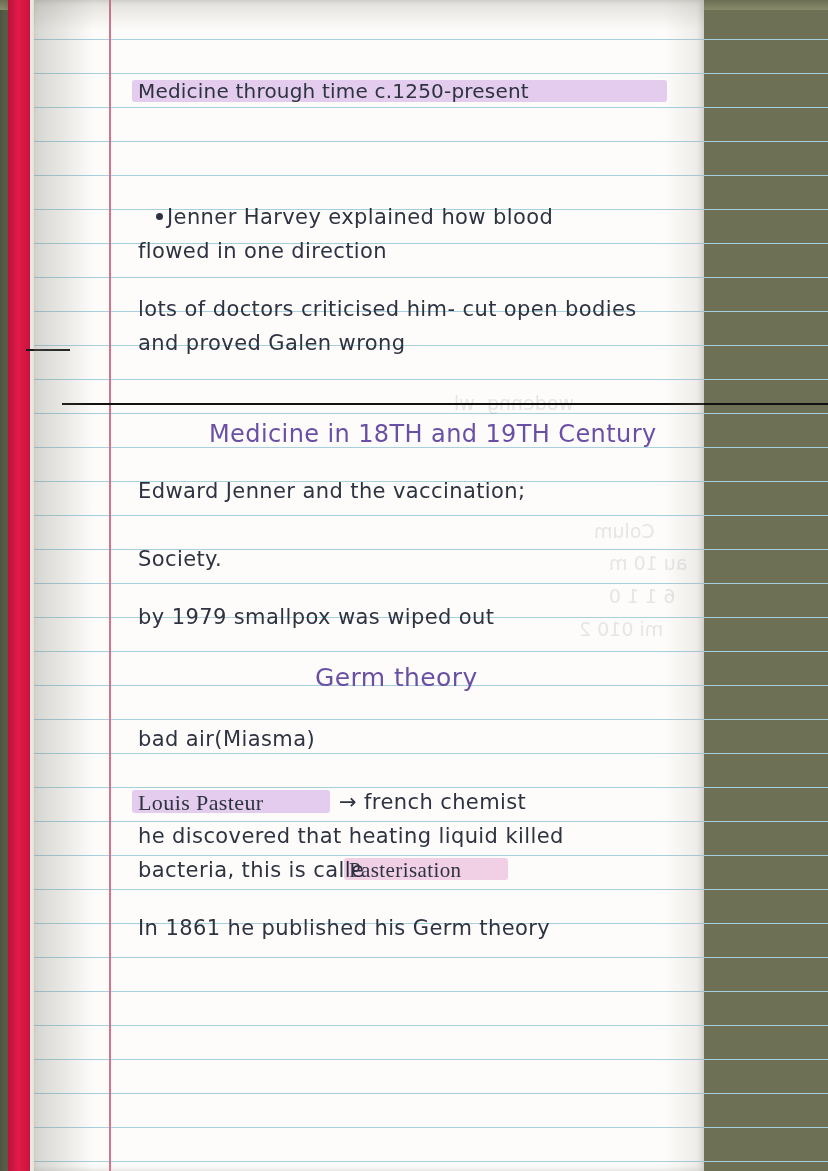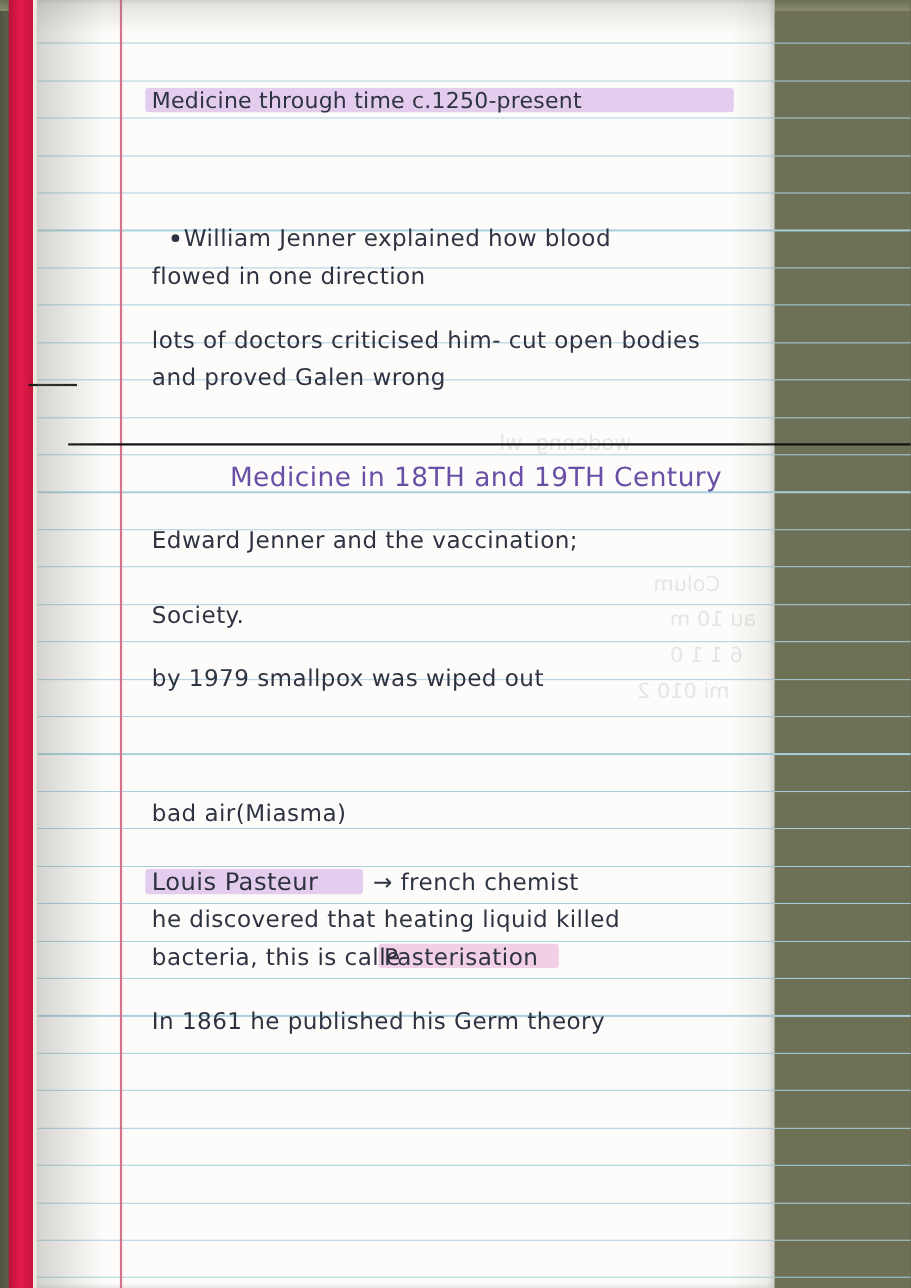--- a/index.html
+++ b/index.html
@@ -125,21 +125,21 @@
 
   
   .hw {
     position: absolute;
     font-family: "DejaVu Sans", sans-serif;
     color: #2b2b33;
     white-space: pre;
     letter-spacing: 0.4px;
   }
   .ink-blue  { color: #2d3340; }
-  .ink-purple{ color: #6f4ea8; }
+  .ink-purple{ color: #6f4ea8; font-family: Liberation Serif, serif; }
 
   .h-title {
     font-size: 20px;
     letter-spacing: 0.2px;
   }
   .h-sub {
     font-size: 25px;
     color: #6a4fa6;
   }
   .body-line {
@@ -200,36 +200,37 @@
     <div class="ghost" style="left:560px; top:520px;">Colum</div>
     <div class="ghost" style="left:575px; top:552px;">au 10 m</div>
     <div class="ghost" style="left:575px; top:585px;">6 1 1 0</div>
     <div class="ghost" style="left:545px; top:618px;">mi 010 2</div>
 
     <div class="hl" style="left:98px; top:80px; width:535px; height:22px;"></div>
     <div class="hw h-title ink-blue" style="left:104px; top:79px;">Medicine through time c.1250-present</div>
 
 
     <div class="bullet" style="left:122px; top:213px;"></div>
-    <div class="hw body-line" style="left:133px; top:205px;">William Jenner explained how blood</div>
+    <div class="hw body-line" style="left:133px; top:205px;">Jenner Harvey explained how blood</div>
     <div class="hw body-line" style="left:104px; top:239px;">flowed in one direction</div>
 
     <div class="hw body-line" style="left:104px; top:331px;">and proved Galen wrong</div>
     <div class="hw body-line" style="left:104px; top:297px;">lots of doctors criticised him- cut open bodies</div>
 
     <div class="divider divider-short"></div>
     <div class="divider divider-long"></div>
 
     <div class="hw h-sub" style="left:175px; top:420px; font-size:24px;">Medicine in 18TH and 19TH Century</div>
 
     <div class="hw body-line" style="left:104px; top:479px;">Edward Jenner and the vaccination;</div>
     <div class="hw body-line" style="left:104px; top:547px;">Society.</div>
 
     <div class="hw body-line" style="left:104px; top:605px;">by 1979 smallpox was wiped out</div>
 
+    <div class="hw h-sub" style="left:281px; top:663px;">Germ theory</div>
 
     <div class="hw body-line" style="left:104px; top:727px;">bad air(Miasma)</div>
 
     <div class="hl" style="left:98px; top:790px; width:198px; height:23px;"></div>
     <div class="hw body-line ink-purple" style="left:104px; top:790px; font-size:22px;">Louis Pasteur</div>
     <div class="hw body-line" style="left:104px; top:824px;">he discovered that heating liquid killed</div>
 
     <div class="hw body-line arrow" style="left:305px; top:790px;">→ french chemist</div>
 
     <div class="hw body-line" style="left:104px; top:858px;text-align:center;">bacteria, this is calle </div>

